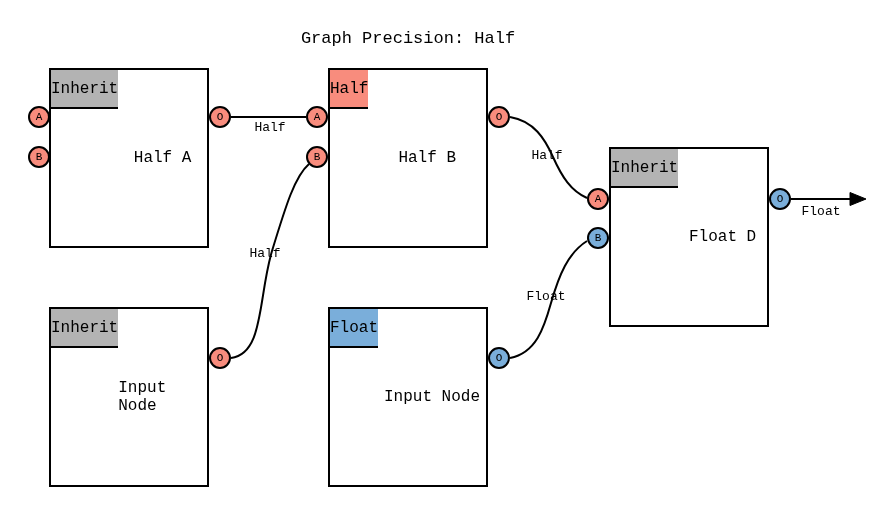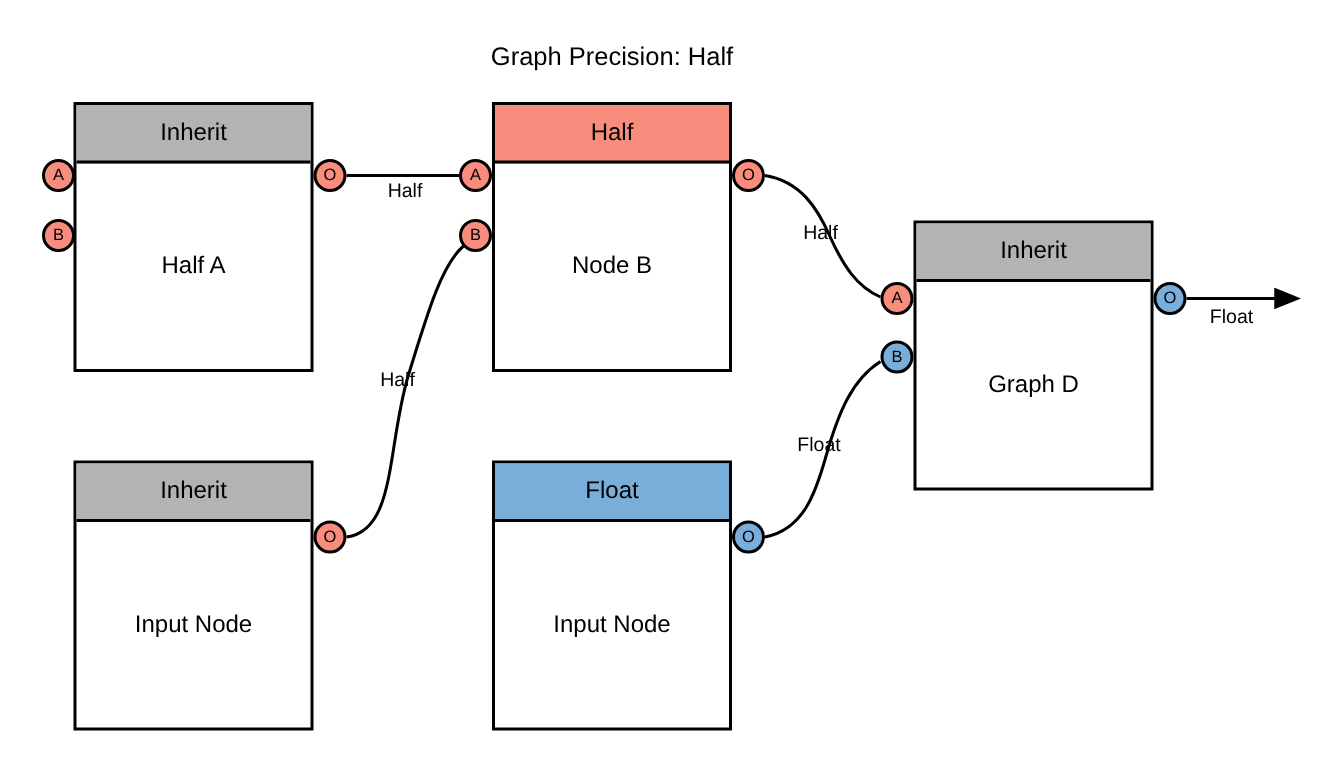--- a/index.html
+++ b/index.html
@@ -7,20 +7,21 @@
     font-family: "Liberation Sans", sans-serif;
     background: #ffffff;
   }
   .canvas {
     position: relative;
     width: 887px;
     height: 509px;
     background: var(--background, #fff);
     overflow: hidden;
     color: #000;
+    font-family: Liberation Mono, monospace;
   }
   .diagram-title {
     position: absolute;
     left: 408px;
     top: 38px;
     transform: translate(-50%, -50%);
     font-size: 17px;
     white-space: nowrap;
   }
   .edges-layer {
@@ -32,21 +33,21 @@
   .edges-layer path { stroke: var(--line, #000); stroke-width: 2; fill: none; }
   .edges-layer polygon { fill: var(--line, #000); stroke: var(--line, #000); }
   .node {
     position: absolute;
     width: 160px;
     height: 180px;
     border: 2px solid var(--line, #000);
     background: #fff;
     box-sizing: border-box;
     display: flex;
-    flex-direction: column;
+    flex-direction: row;
   }
   .node-header {
     height: 39px;
     border-bottom: 2px solid var(--line, #000);
     display: flex;
     align-items: center;
     justify-content: center;
     font-size: 16px;
     box-sizing: border-box;
   }
@@ -99,36 +100,36 @@
     <polygon points="850,192.5 866,199 850,205.5"></polygon>
   </svg>
 
   <div class="node" style="left:49px; top:68px;">
     <div class="node-header header-inherit">Inherit</div>
     <div class="node-body">Half A</div>
   </div>
 
   <div class="node" style="left:328px; top:68px;">
     <div class="node-header header-half">Half</div>
-    <div class="node-body">Node B</div>
+    <div class="node-body">Half B</div>
   </div>
 
   <div class="node" style="left:49px; top:307px;">
     <div class="node-header header-inherit">Inherit</div>
     <div class="node-body">Input Node</div>
   </div>
 
   <div class="node" style="left:328px; top:307px;">
     <div class="node-header header-float">Float</div>
     <div class="node-body">Input Node</div>
   </div>
 
   <div class="node" style="left:609px; top:147px;">
     <div class="node-header header-inherit">Inherit</div>
-    <div class="node-body">Graph D</div>
+    <div class="node-body">Float D</div>
   </div>
 
   <div class="port port-half" style="left:28px; top:106px;">A</div>
   <div class="port port-half" style="left:28px; top:146px;">B</div>
   <div class="port port-half" style="left:209px; top:106px;">O</div>
 
   <div class="port port-half" style="left:306px; top:106px;">A</div>
   <div class="port port-half" style="left:306px; top:146px;">B</div>
   <div class="port port-half" style="left:488px; top:106px;">O</div>
 

